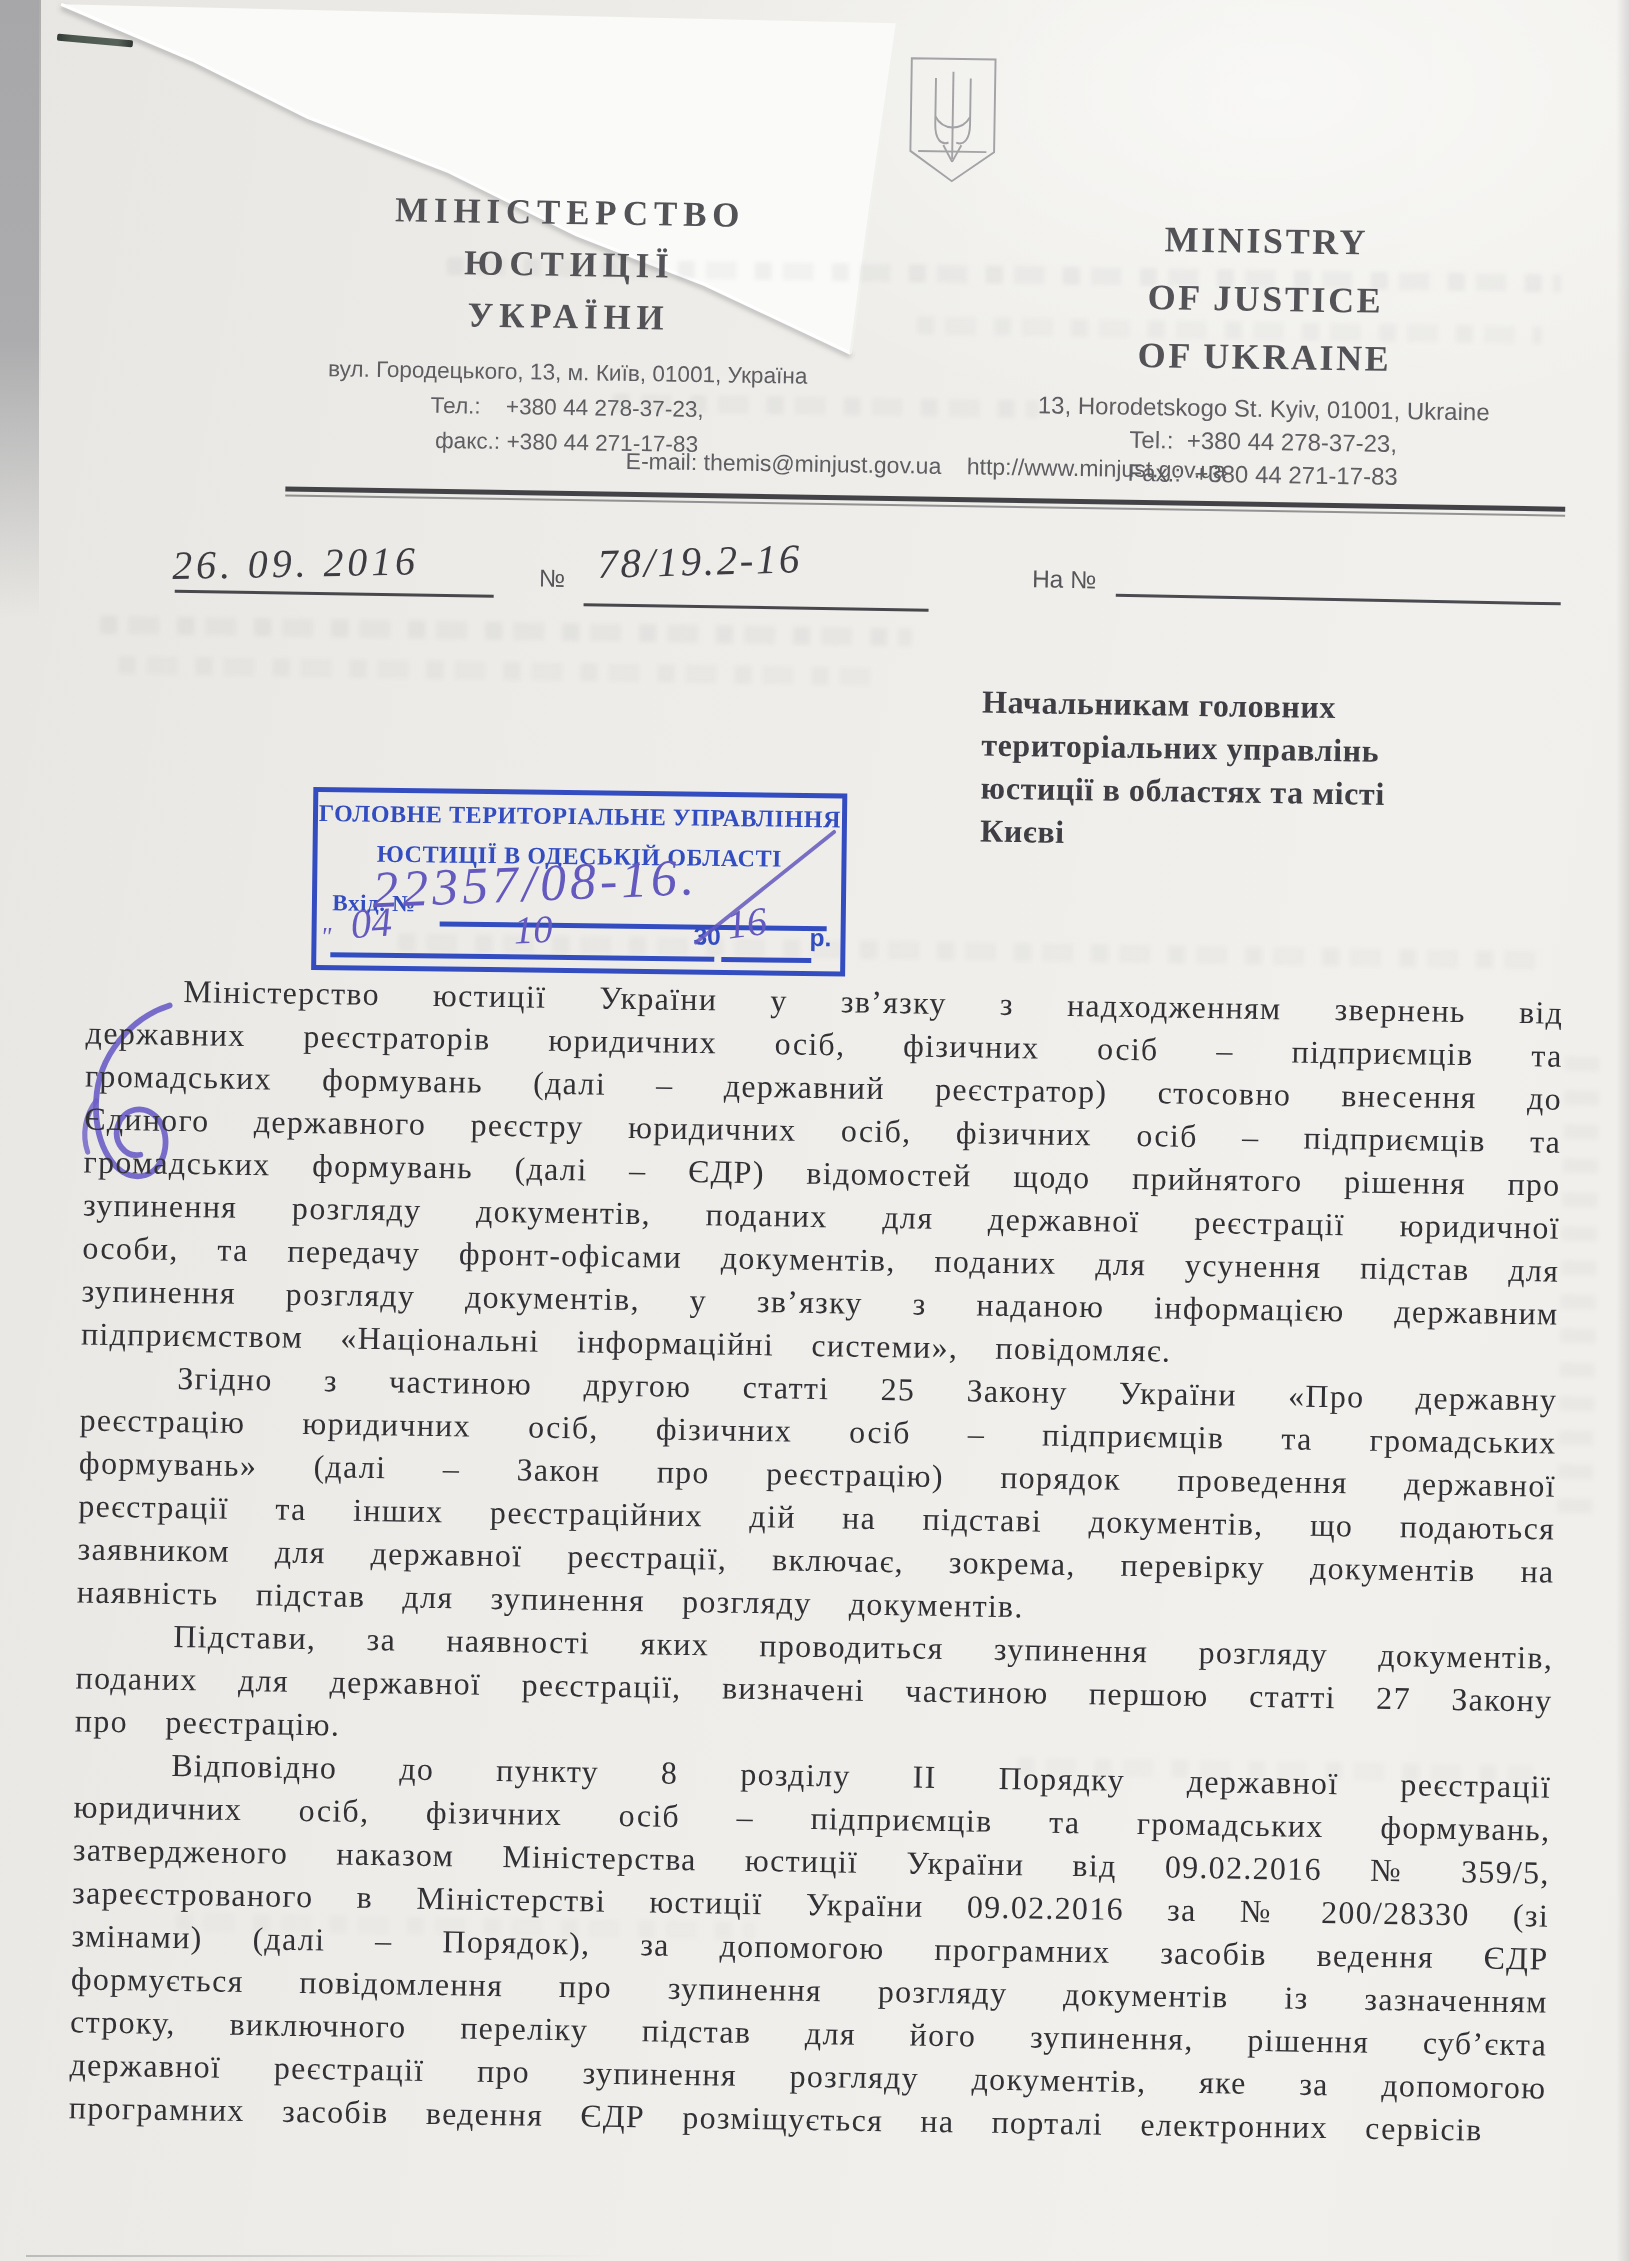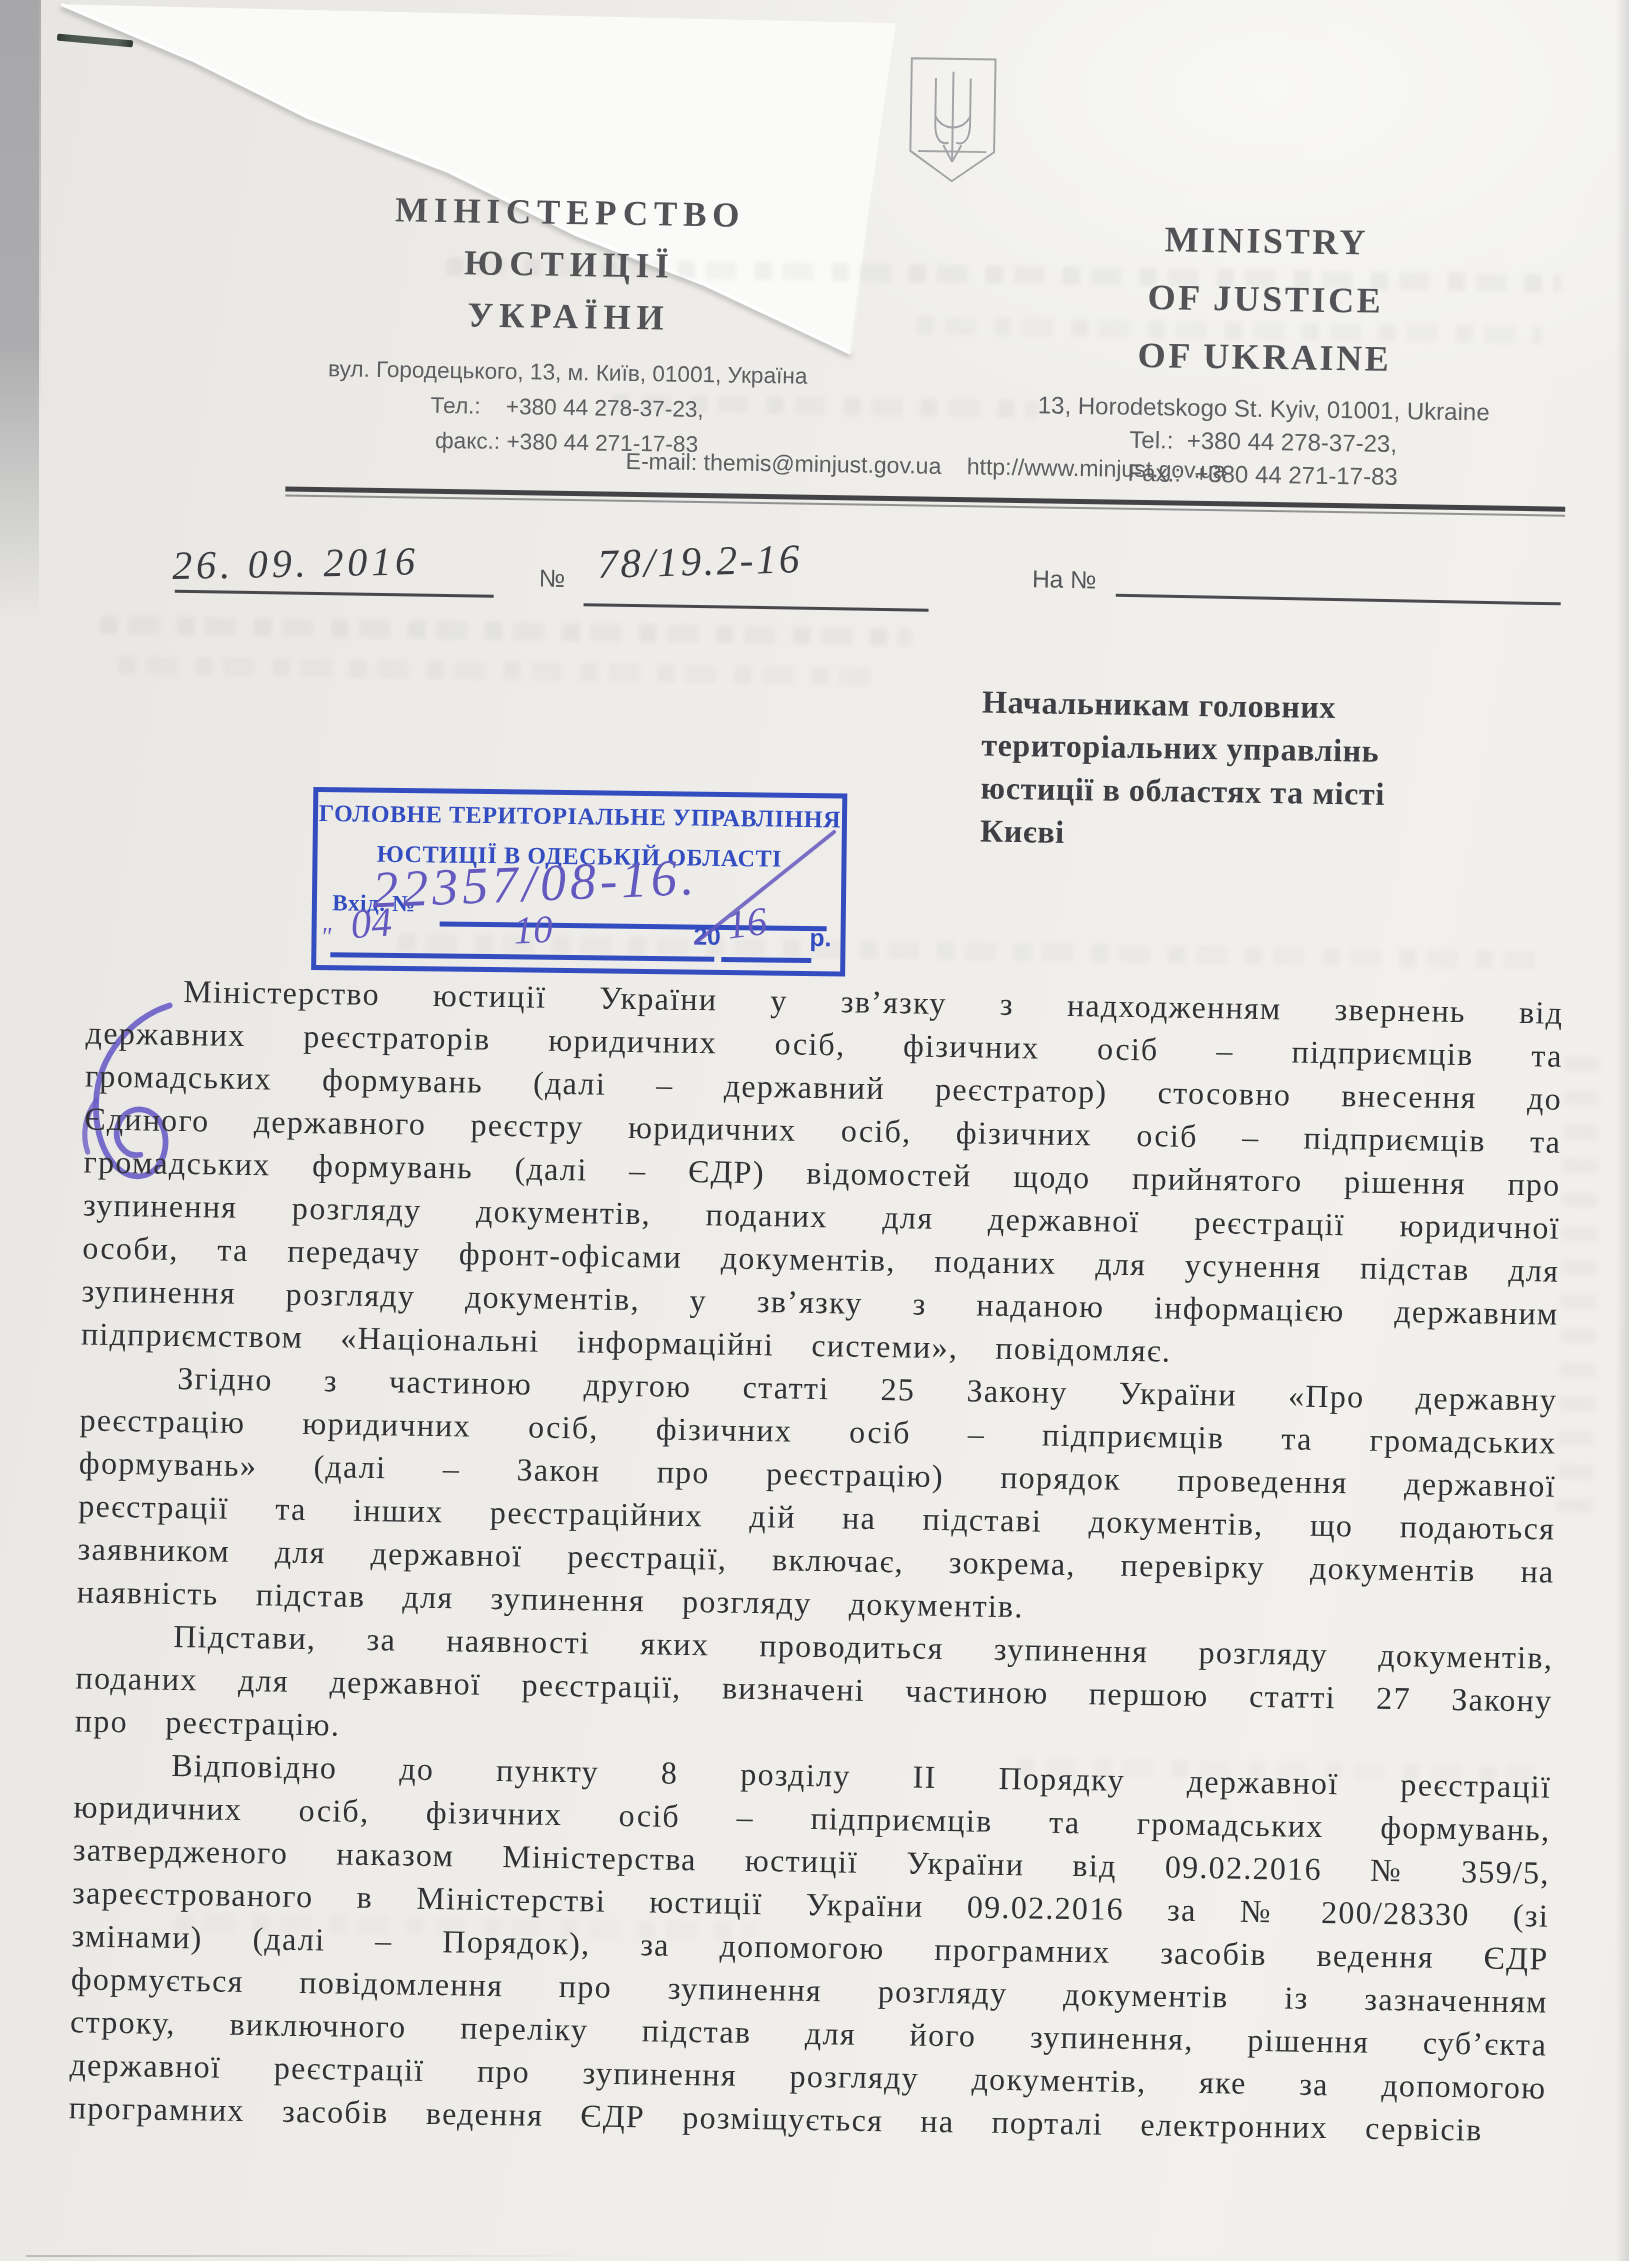--- a/index.html
+++ b/index.html
@@ -163,21 +163,21 @@
 
     <div class="abs stamp">
       <div class="st-l1">ГОЛОВНЕ ТЕРИТОРІАЛЬНЕ УПРАВЛІННЯ</div>
       <div class="st-l2">ЮСТИЦІЇ В ОДЕСЬКІЙ ОБЛАСТІ</div>
       <div class="st-entry">Вхід. №</div>
       <div class="ink st-num">22357/08-16.</div>
       <div class="st-u1"></div>
       <div class="ink st-q">"</div>
       <div class="ink st-day">04</div>
       <div class="ink st-mon">10</div>
-      <div class="st-y20">20</div>
+      <div class="st-y20">30</div>
       <div class="ink st-y16">16</div>
       <div class="st-rp">р.</div>
       <div class="st-uA"></div>
       <div class="st-uB"></div>
       <svg style="left:0;top:0;overflow:visible;" width="524" height="173" viewBox="0 0 812 268">
         <path d="M800,52 L588,226" fill="none" stroke="#5e54bd" stroke-width="6" stroke-linecap="round" opacity=".85"></path>
       </svg>
     </div>
 
     <svg class="abs" style="left:89px;top:996px;overflow:visible;" width="135" height="174" viewBox="0 0 210 270">

